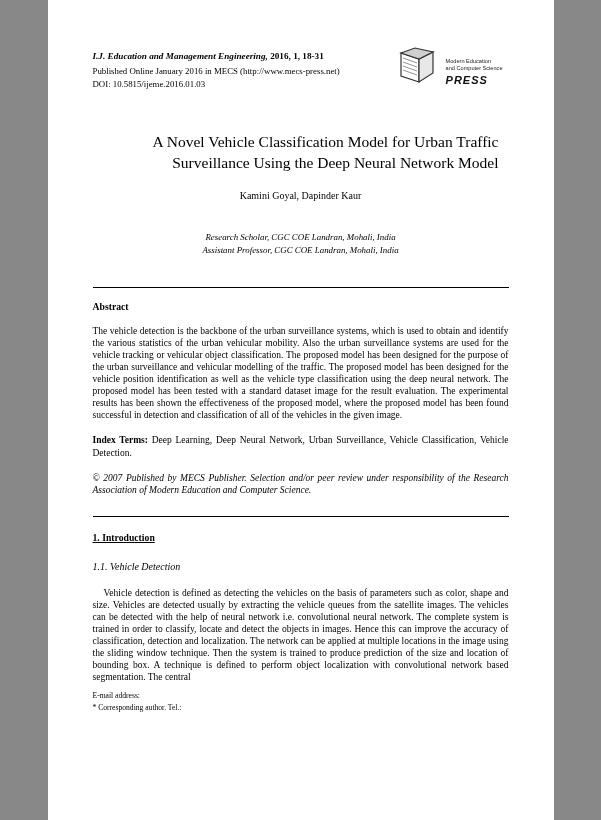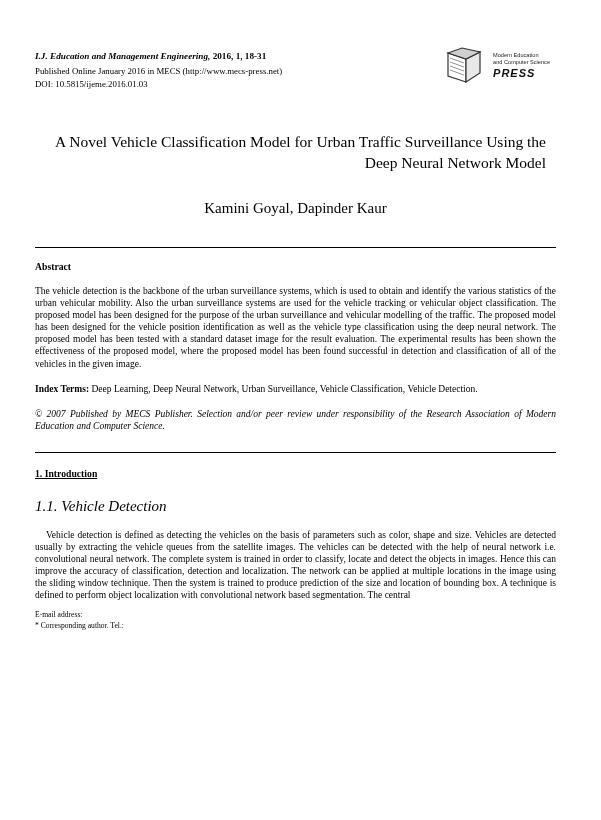--- a/index.html
+++ b/index.html
@@ -1,54 +1,54 @@
 <!DOCTYPE html>
 <html><head>
 <meta charset="utf-8">
 <style>
   * { margin: 0; padding: 0; box-sizing: border-box; }
   html, body { background: #888; }
   .page {
-    width: 601px;
+    width: 506px;
     height: 820px;
     background: #ffffff;
     margin: 0 auto;
     position: relative;
     font-family: "Liberation Serif", "DejaVu Serif", serif;
     color: #000;
-    padding: 46px 45px 0 35px;
+    padding: 46px 45px 0 45px;
     overflow: hidden;
   }
   
   .head-row { display: flex; justify-content: space-between; align-items: flex-start; }
   .head-left { font-size: 8.8px; line-height: 1.45; padding-top: 4px; }
   .jline { font-size: 9.2px; margin-bottom: 2px; }
   .bi { font-weight: bold; font-style: italic; }
   .b  { font-weight: bold; }
-  .logo { display: flex; align-items: flex-start; gap: 8px; margin-right: 6px; }
+  .logo { display: flex; align-items: center; gap: 8px; margin-right: 6px; }
   .logo-text { padding-top: 6px; }
   .logo-small { font-family: "Liberation Sans", sans-serif; font-size: 5.6px; line-height: 1.2; color: #222; white-space: nowrap; }
   .logo-press { font-family: "Liberation Sans", sans-serif; font-size: 11px; font-weight: bold; font-style: italic; letter-spacing: 1px; margin-top: 2px; color: #111; }
   .available { text-align: center; font-size: 9.2px; margin-top: 26px; }
   .available .link { color: #0b26d8; text-decoration: none; cursor: pointer; }
   
   .title { text-align: right; font-size: 15.5px; line-height: 1.35; margin-top: 40px; padding: 0 10px; }
-  .authors { text-align: center; font-size: 15px; margin-top: 26px; }
+  .authors { text-align: center; font-size: 10px; margin-top: 16px; }
   .affils { text-align: center; font-style: italic; font-size: 8.9px; line-height: 1.45; margin-top: 30px; }
   
   .hrule { border: 0; border-top: 1px solid #000; margin-top: 30px; }
   .hrule2 { border: 0; border-top: 1px solid #000; margin-top: 20px; }
   
   .body-text { font-size: 9.5px; line-height: 1.27; text-align: justify; }
   .sec-abstract { margin-top: 13px; font-weight: bold; font-size: 9.7px; }
   .para { margin-top: 12px; }
   .idx { margin-top: 13px; }
   .copyright { margin-top: 13px; font-style: italic; }
   .sec-head { margin-top: 15px; font-weight: bold; font-size: 9.7px; text-decoration: underline; }
-  .sub-head { margin-top: 17px; font-style: italic; font-size: 15px; }
+  .sub-head { margin-top: 17px; font-style: italic; font-size: 10px; }
   .intro-para { margin-top: 13px; text-indent: 11px; }
   
   .footnote { font-size: 7.6px; line-height: 1.5; margin-top: 7px; }
 </style>
 </head>
 <body>
 
 <div class="page">
 
   <div class="head-row">
@@ -72,20 +72,24 @@
         <div class="logo-small">Modern Education</div>
         <div class="logo-small">and Computer Science</div>
         <div class="logo-press">PRESS</div>
       </div>
     </div>
   </div>
 
 
   <div class="title">A Novel Vehicle Classification Model for Urban Traffic Surveillance Using the Deep Neural Network Model</div>
   <div class="authors">Kamini Goyal, Dapinder Kaur</div>
+  <div class="affils">
+    <div>Research Scholar, CGC COE Landran, Mohali, India</div>
+    <div>Assistant Professor, CGC COE Landran, Mohali, India</div>
+  </div>
 
   <hr class="hrule">
 
   <div class="body-text">
     <div class="sec-abstract">Abstract</div>
     <p class="para">The vehicle detection is the backbone of the urban surveillance systems, which is used to obtain and identify the various statistics of the urban vehicular mobility. Also the urban surveillance systems are used for the vehicle tracking or vehicular object classification. The proposed model has been designed for the purpose of the urban surveillance and vehicular modelling of the traffic. The proposed model has been designed for the vehicle position identification as well as the vehicle type classification using the deep neural network. The proposed model has been tested with a standard dataset image for the result evaluation. The experimental results has been shown the effectiveness of the proposed model, where the proposed model has been found successful in detection and classification of all of the vehicles in the given image.</p>
     <p class="idx">
       <span class="b">Index Terms:</span><span> Deep Learning, Deep Neural Network, Urban Surveillance, Vehicle Classification, Vehicle Detection.</span>
     </p>
     <p class="copyright">© 2007 Published by MECS Publisher. Selection and/or peer review under responsibility of the Research Association of Modern Education and Computer Science.</p>

